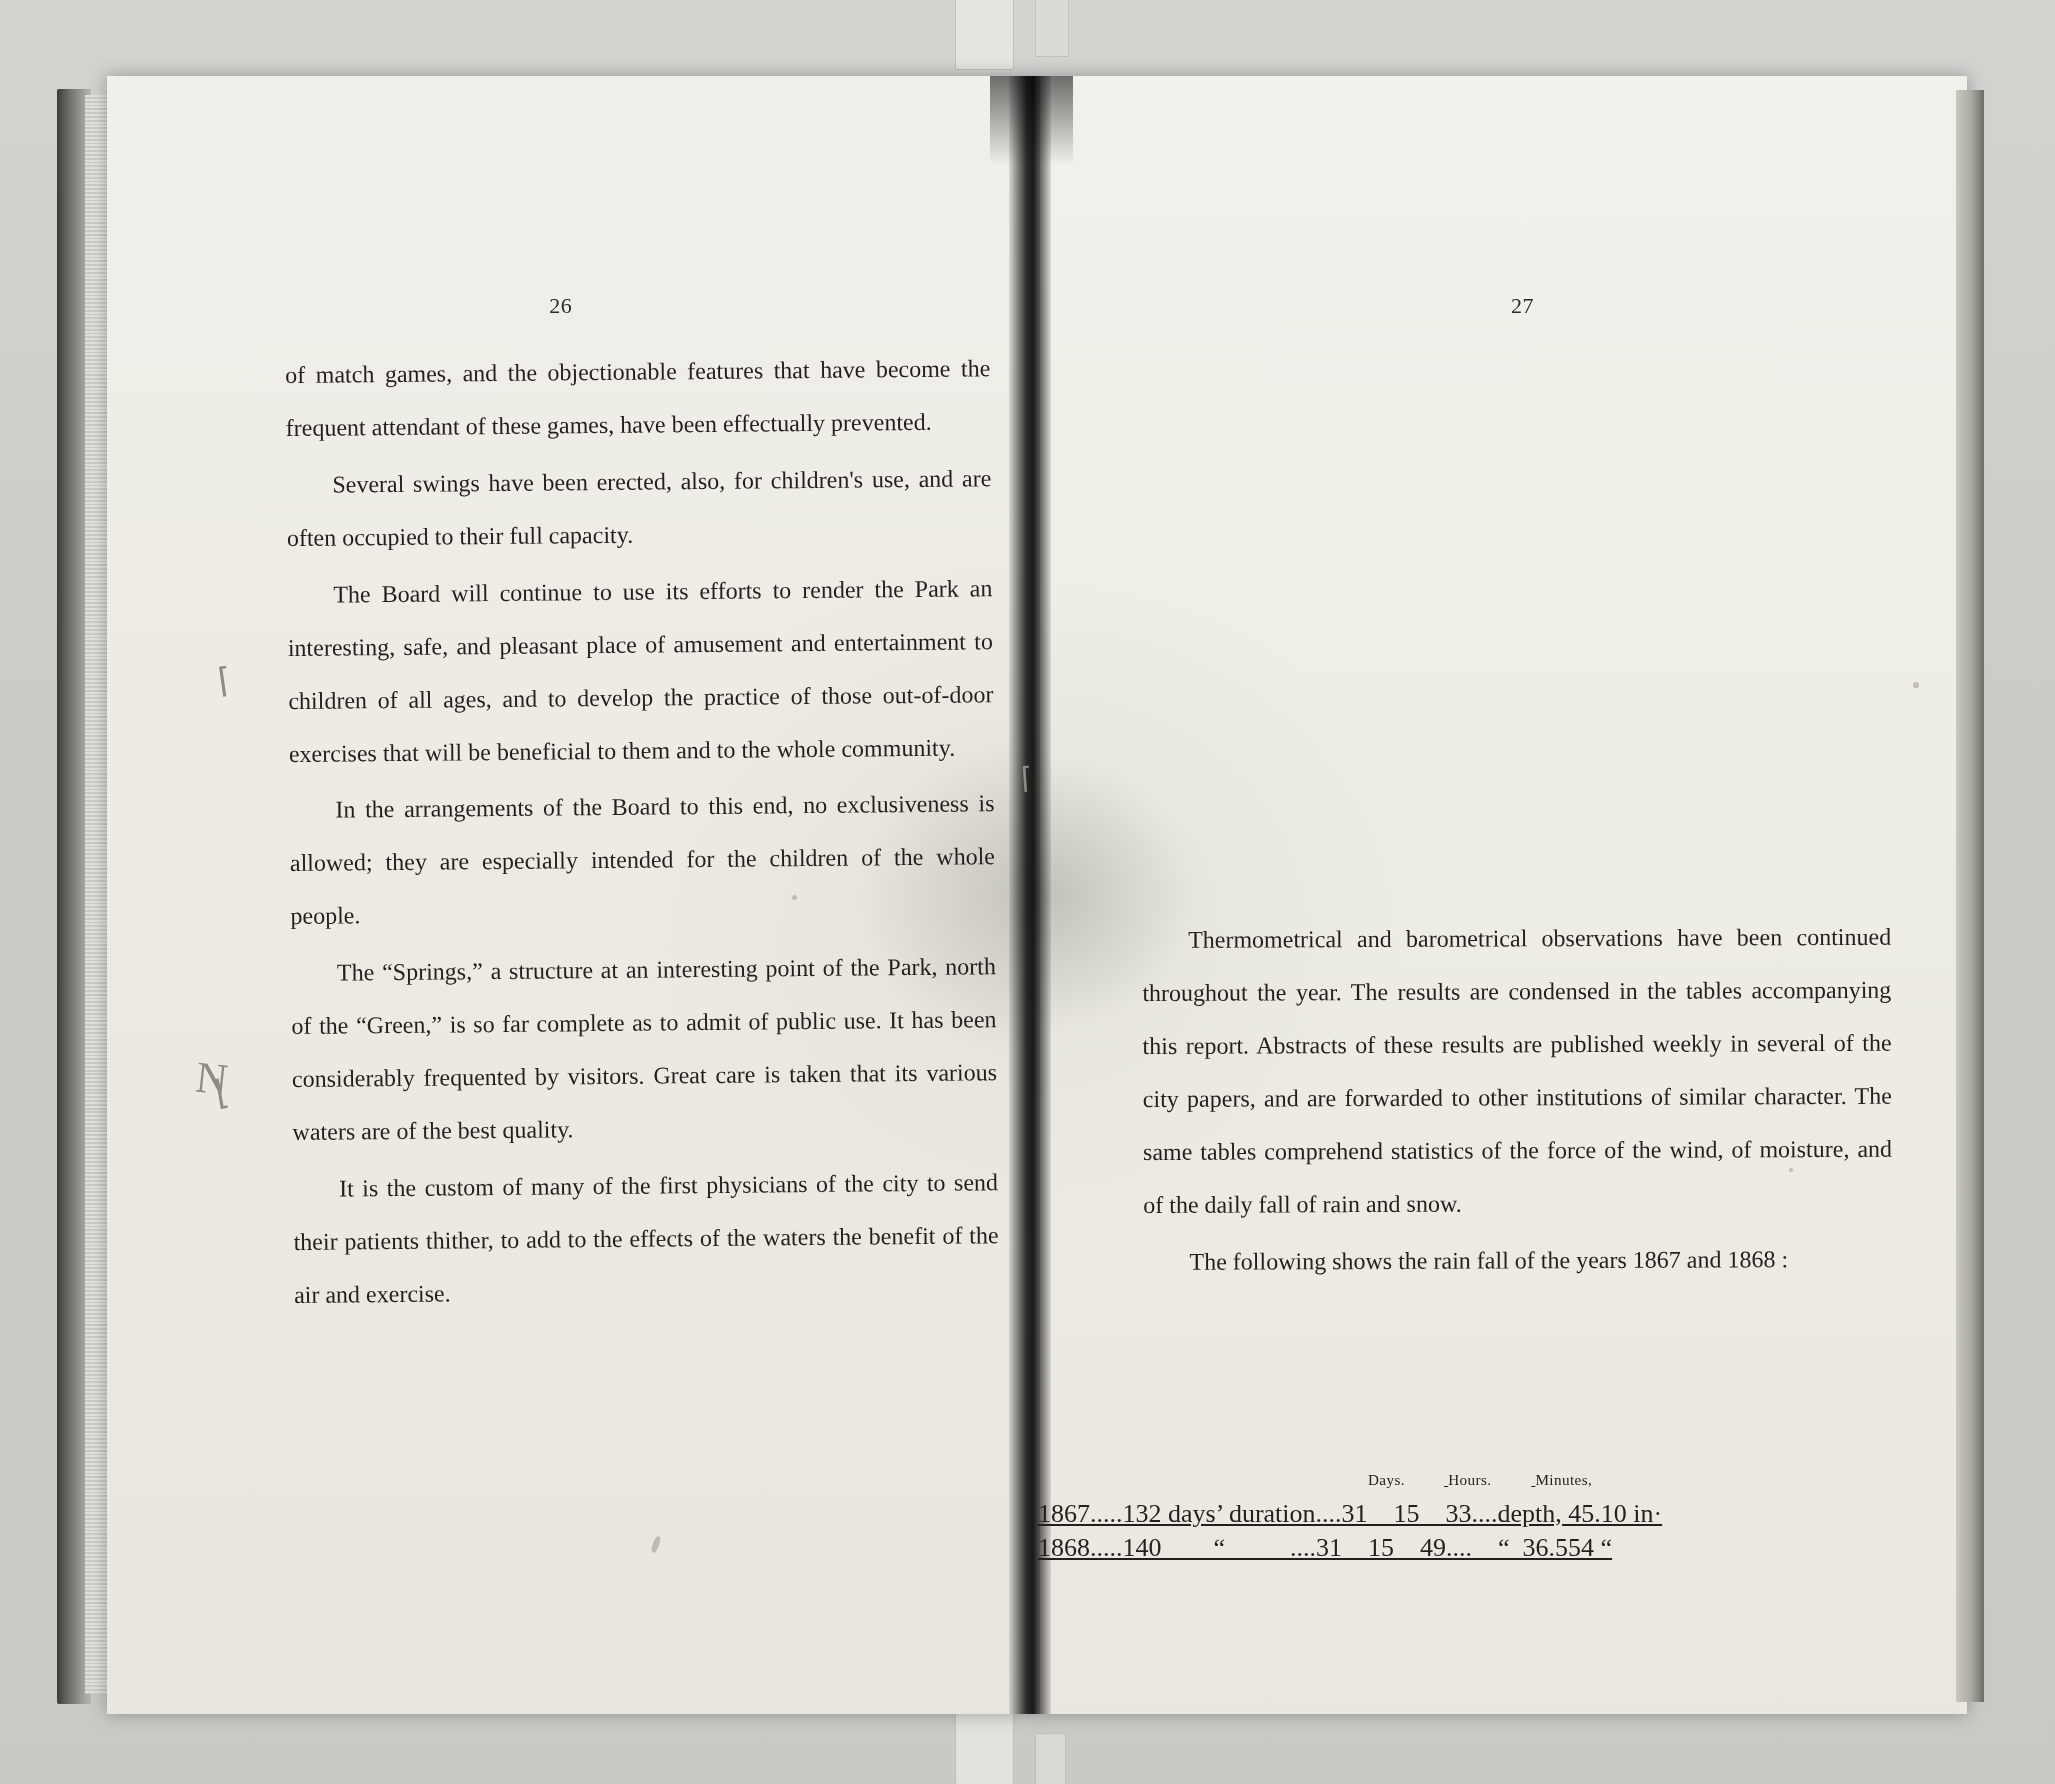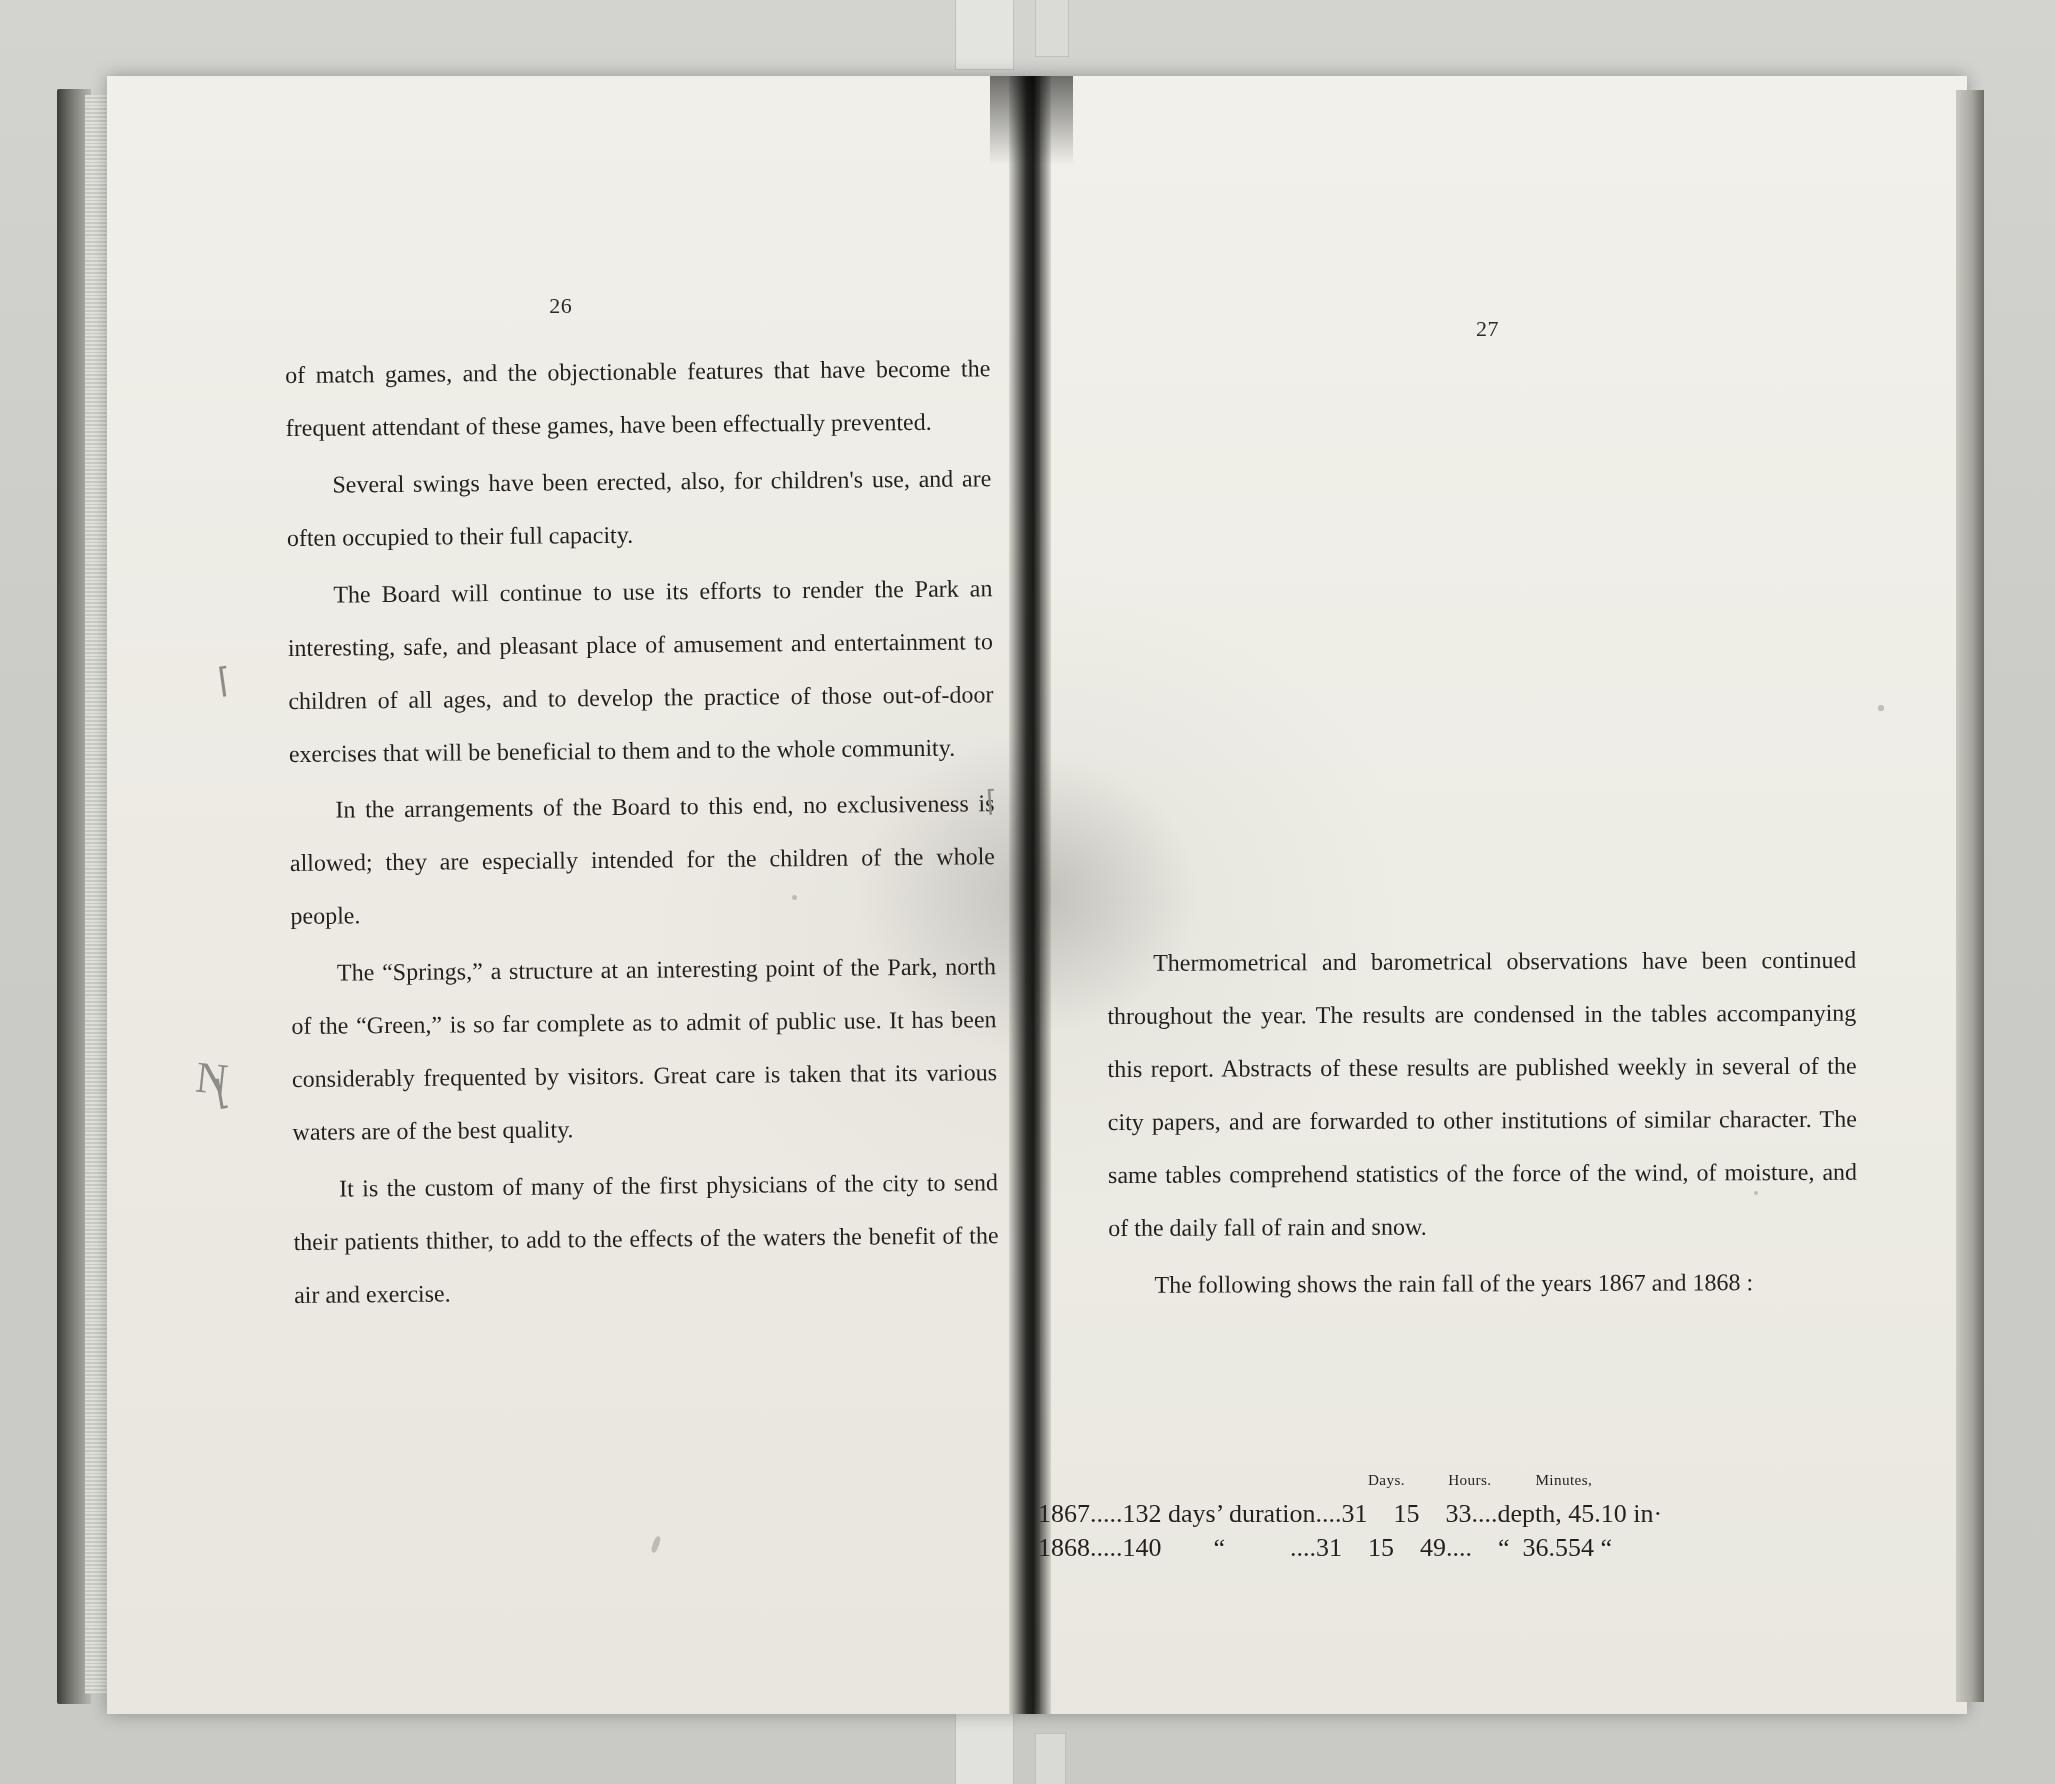--- a/index.html
+++ b/index.html
@@ -105,21 +105,21 @@
     background: linear-gradient(90deg,#c9c8c1 0%, #a9a8a1 55%, #6d6c66 100%);
   }
 
   
   .page {
     position: absolute;
     top: 0;
     height: 1638px;
   }
   .page.left  { left: 50px;  width: 933px; }
-  .page.right { left: 948px; width: 927px; margin-top: 23px; }
+  .page.right { left: 983px; width: 927px; }
 
   .folio {
     position: absolute;
     top: 217px;
     width: 100%;
     text-align: center;
     font-size: 22px;
     color: #2a2a28;
     letter-spacing: 0.6px;
   }
@@ -156,20 +156,21 @@
 
   
   .rain {
     position: absolute;
     left: 981px;
     top: 1387px;
     width: 787px;
     color: #241f1c;
     font-size: 19.7px;
     line-height: 34px;
+    text-decoration: underline;
   }
   .rain .hdr {
     padding-left: 330px;
     font-size: 15.2px;
     letter-spacing: 0.4px;
   }
   .rain .hdr span { display:inline-block; }
   .rain .hdr .h-days { width: 76px; }
   .rain .hdr .h-hours { width: 83px; }
   .rain .row { white-space: pre; font-size: 26px; }

